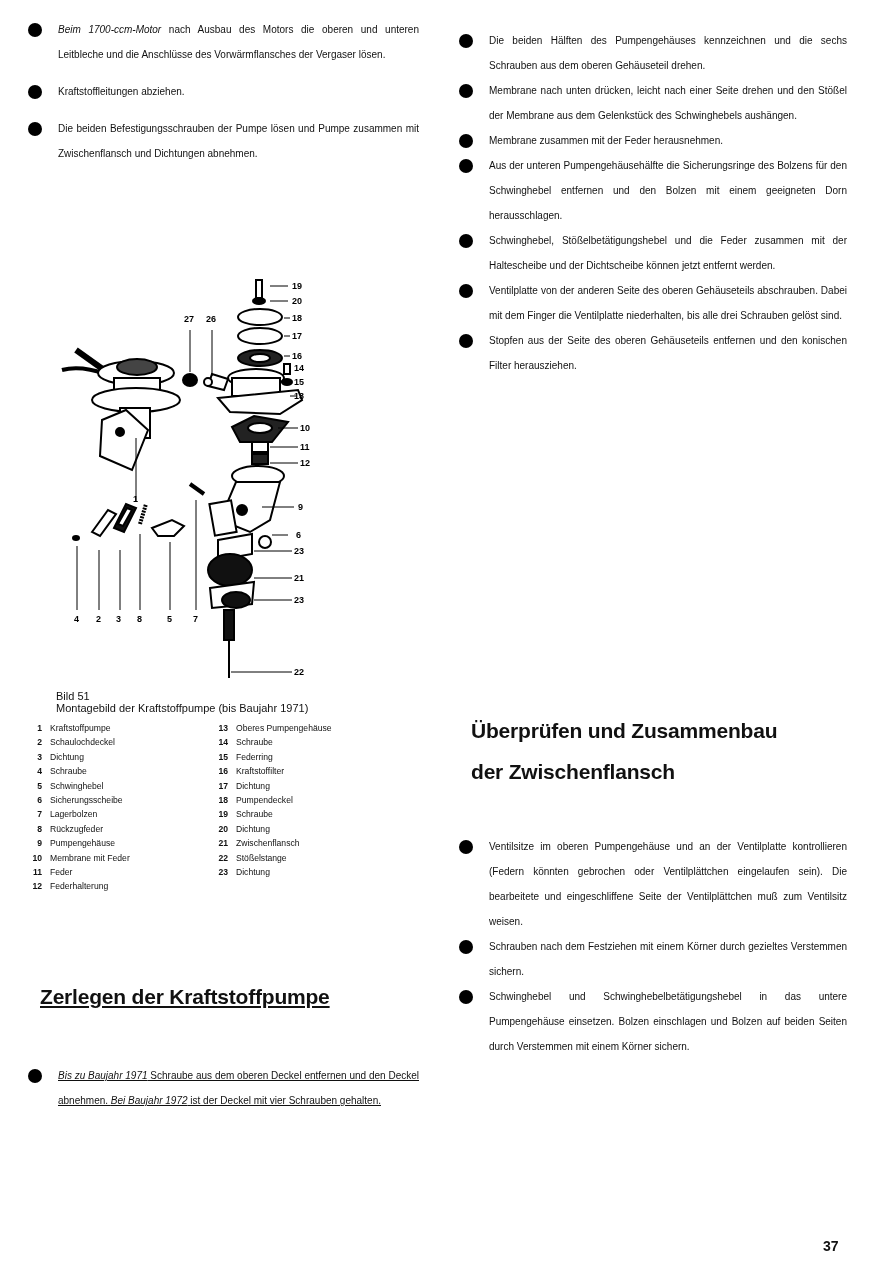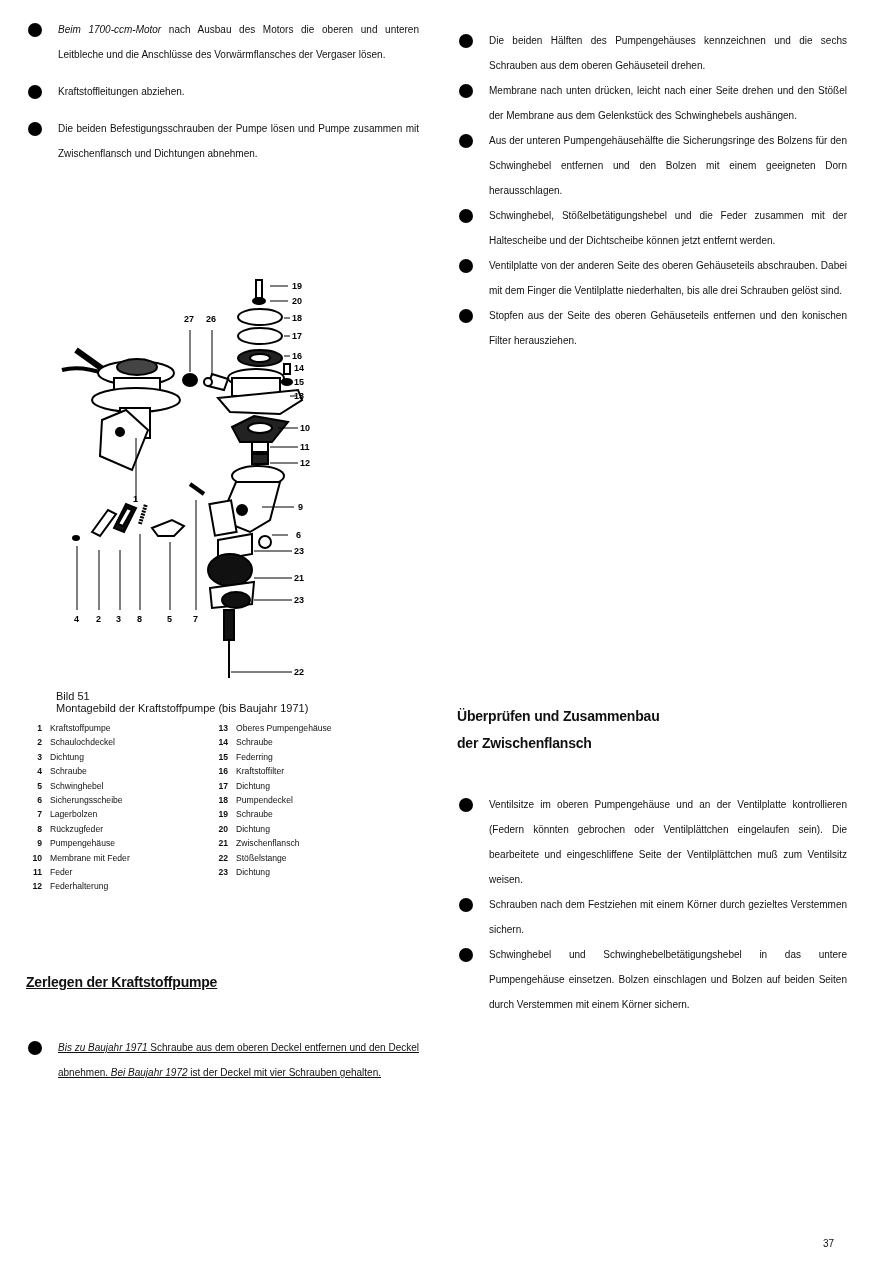--- a/index.html
+++ b/index.html
@@ -8,28 +8,28 @@
   .col { position: absolute; }
   .col-left { left: 24px; width: 395px; }
   .col-right { left: 455px; width: 392px; }
   .bullet { position: relative; padding-left: 34px; font-size: 10px; line-height: 25px;
             text-align: justify; }
   .bullet::before { content: ""; position: absolute; left: 4px; top: 6px; width: 14px; height: 14px;
                     border-radius: 50%; background: #000; }
   .bullet .lead { font-style: italic; }
   .gap-l { margin-bottom: 12px; }
   .gap-s { margin-bottom: 0; }
-  h2 { font-size: 14px; font-weight: bold; margin: 2px; line-height: 25px; letter-spacing: -0.2px; }
+  h2 { font-size: 21px; font-weight: bold; margin: 16px; line-height: 25px; letter-spacing: -0.2px; }
   .caption-title { font-size: 11px; font-weight: normal; line-height: 12px; margin-left: 30px; }
   .legend { position: absolute; font-size: 8.6px; line-height: 14.4px; }
   .legend .row { display: flex; }
   .legend .num { width: 22px; text-align: right; padding-right: 8px; font-weight: bold; }
   .diagram { position: absolute; left: 40px; top: 270px; width: 290px; height: 420px; }
   .callout { font-family: "Liberation Sans", sans-serif; font-size: 9px; font-weight: bold; fill: #000; }
-  .pagenum { position: absolute; left: 823px; top: 1238px; font-size: 10px; font-weight: normal; }
+  .pagenum { position: absolute; left: 823px; top: 1238px; font-size: 14px; font-weight: bold; }
 </style>
 </head>
 <body>
 
 <div class="col col-left" style="top:17px;">
   <div class="bullet gap-l">
     <span class="lead">Beim 1700-ccm-Motor</span><span> nach Ausbau des Motors die oberen und unteren Leitbleche und die Anschlüsse des Vorwärmflansches der Vergaser lösen.</span>
   </div>
   <div class="bullet gap-l">
     <span>Kraftstoffleitungen abziehen.</span>
@@ -254,20 +254,21 @@
   <h2>Zerlegen der Kraftstoffpumpe</h2>
   <div style="height:38px;"></div>
   <div class="bullet gap-l">
     <span class="lead">Bis zu Baujahr 1971</span><span> Schraube aus dem oberen Deckel entfernen und den Deckel abnehmen. </span><span class="lead">Bei Baujahr 1972</span><span> ist der Deckel mit vier Schrauben gehalten.</span>
   </div>
 </div>
 
 <div class="col col-right" style="top:28px;">
   <div class="bullet gap-s">Die beiden Hälften des Pumpengehäuses kennzeichnen und die sechs Schrauben aus dem oberen Gehäuseteil drehen.</div>
   <div class="bullet gap-s">Membrane nach unten drücken, leicht nach einer Seite drehen und den Stößel der Membrane aus dem Gelenkstück des Schwinghebels aushängen.</div>
+  <div class="bullet gap-s">Membrane zusammen mit der Feder herausnehmen.</div>
   <div class="bullet gap-s">Aus der unteren Pumpengehäusehälfte die Sicherungsringe des Bolzens für den Schwinghebel entfernen und den Bolzen mit einem geeigneten Dorn herausschlagen.</div>
   <div class="bullet gap-s">Schwinghebel, Stößelbetätigungshebel und die Feder zusammen mit der Haltescheibe und der Dichtscheibe können jetzt entfernt werden.</div>
   <div class="bullet gap-s">Ventilplatte von der anderen Seite des oberen Gehäuseteils abschrauben. Dabei mit dem Finger die Ventilplatte niederhalten, bis alle drei Schrauben gelöst sind.</div>
   <div class="bullet gap-s">Stopfen aus der Seite des oberen Gehäuseteils entfernen und den konischen Filter herausziehen.</div>
 </div>
 
 <div class="col col-right" style="top:702px;">
   <h2>Überprüfen und Zusammenbau</h2>
   <h2>der Zwischenflansch</h2>
   <div style="height:34px;"></div>

